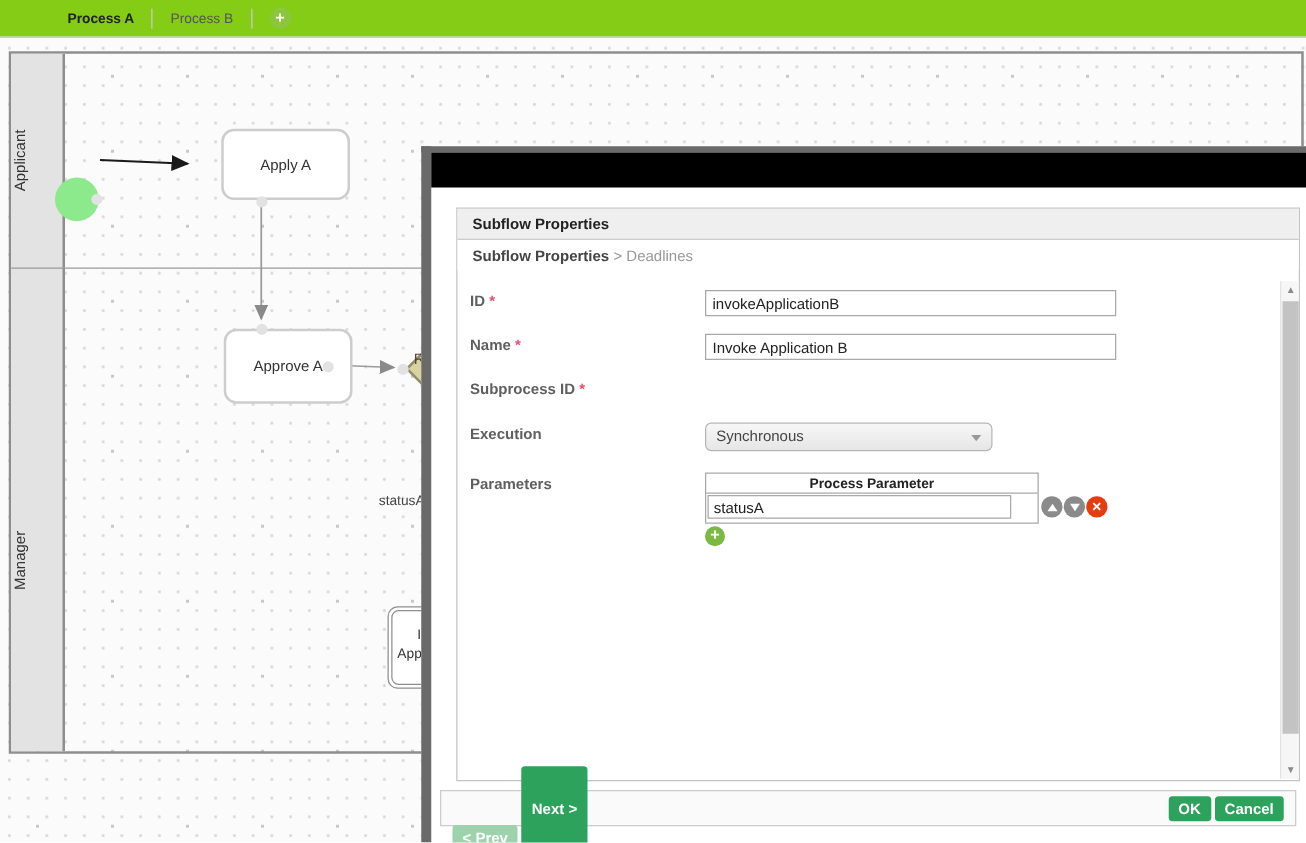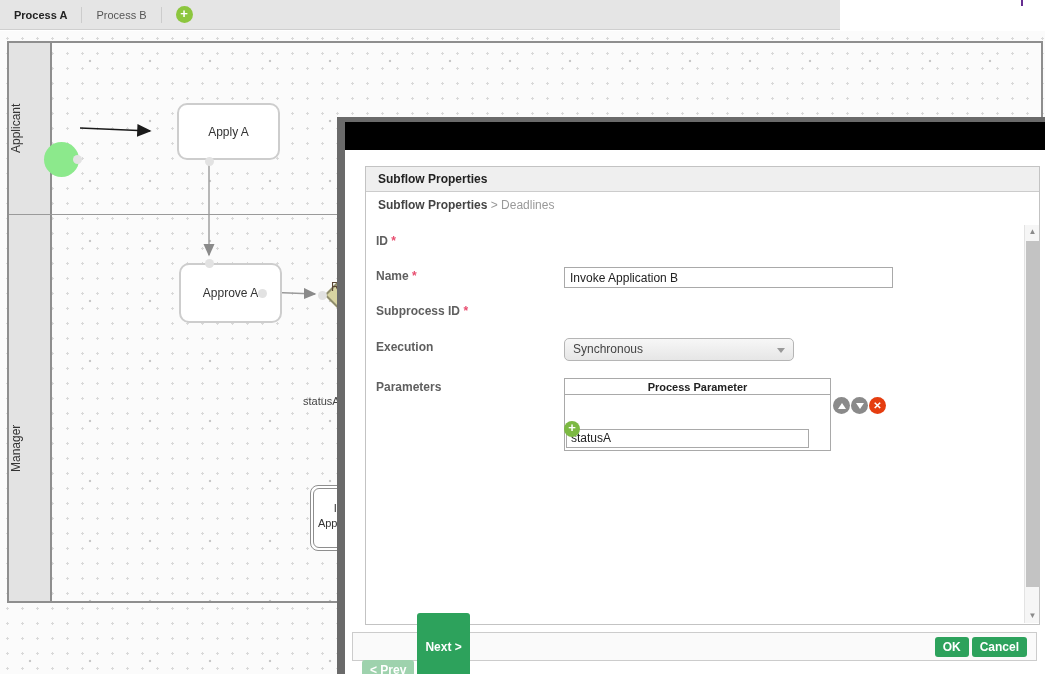--- a/index.html
+++ b/index.html
@@ -1,20 +1,20 @@
 <!DOCTYPE html>
 <html><head>
 <meta charset="utf-8">
 <style>
   * { margin:0; padding:0; box-sizing:border-box; }
   html,body { width:1045px; height:674px; overflow:hidden; font-family:"Liberation Sans", sans-serif; background:#fff; }
   #stage { position:relative; width:1045px; height:674px; }
 
   
-  .tabbar { position:absolute; left:0; top:0; width:840px; height:30px; background:#e5e5e5; border-bottom:1px solid #cfcfcf; display:flex; align-items:center; z-index:5; }
+  .tabbar { position:absolute; left:0; top:0; width:1045px; height:30px; background:#84cc16; border-bottom:1px solid #cfcfcf; display:flex; align-items:center; z-index:5;padding-left:40px; }
   .tab { font-size:11px; padding:0 14px; cursor:pointer; }
   .tab.active { font-weight:bold; color:#222; }
   .tab.inactive { color:#555; }
   .tab-sep { width:1px; height:16px; background:#ccc; }
   .add-tab { width:17px; height:17px; border-radius:50%; background:#8cc63e; color:#fff; font-size:13px; font-weight:bold; line-height:15px; text-align:center; margin-left:14px; cursor:pointer; }
   .purple-mark { position:absolute; left:1021px; top:0; width:2px; height:6px; background:#662d91; }
 
   
   .canvas { position:absolute; left:0; top:31px; width:1045px; height:643px;
     background-color:#fbfbfb;
@@ -55,21 +55,21 @@
   .f-label { position:absolute; left:10px; font-size:12px; color:#5f5f5f;font-weight:bold; }
   .req { color:#e84d6f; }
   .f-input { position:absolute; left:198px; width:329px; height:21px; border:1px solid #a9a9a9; font-size:12px; color:#222; padding:0 5px; font-family:"Liberation Sans", sans-serif; background:#fff; }
 
   .dropdown { position:absolute; left:198px; width:230px; height:23px; border:1px solid #b5b5b5; border-radius:5px;
     background:linear-gradient(#f7f7f7,#e6e6e6); font-size:12px; color:#444; line-height:21px; padding:0 8px; cursor:pointer; }
   .dd-arrow { position:absolute; right:8px; top:9px; width:0; height:0; border-left:4px solid transparent; border-right:4px solid transparent; border-top:5px solid #999; }
 
   .param-table { position:absolute; left:198px; width:267px; border:1px solid #a9a9a9; background:#fff; }
   .param-th { height:16px; line-height:16px; text-align:center; font-size:11px; font-weight:bold; color:#222; border-bottom:1px solid #a9a9a9; }
-  .param-row { height:23px; padding:1px;margin-top:32px; }
+  .param-row { height:23px; padding:1px; }
   .param-input { width:243px; height:19px; border:1px solid #a9a9a9; font-size:12px; color:#222; padding:0 4px; font-family:"Liberation Sans", sans-serif; }
 
   .icon-circle { position:absolute; width:17px; height:17px; border-radius:50%; display:flex; align-items:center; justify-content:center; cursor:pointer; }
   .icon-gray { background:#8a8a8a; }
   .icon-red { background:#e53d0f; color:#fff; font-size:10px; font-weight:bold; }
   .tri-up { width:0; height:0; border-left:4px solid transparent; border-right:4px solid transparent; border-bottom:6px solid #fff; }
   .tri-down { width:0; height:0; border-left:4px solid transparent; border-right:4px solid transparent; border-top:6px solid #fff; }
   .icon-add { position:absolute; width:16px; height:16px; border-radius:50%; background:#7cb943; color:#fff; font-size:13px; font-weight:bold; line-height:14px; text-align:center; cursor:pointer; }
 
   .scrollbar { position:absolute; right:0; top:58px; width:15px; height:398px; background:#f6f6f6; border-left:1px solid #e3e3e3; }
@@ -156,20 +156,21 @@
         <span>&gt;</span>
         <span>Deadlines</span>
       </div>
 
       <div class="form">
 
         <div class="f-label" style="top:18px;">
           <span>ID</span>
           <span class="req">*</span>
         </div>
+        <input class="f-input" style="top: 16px;" value="invokeApplicationB">
 
         <div class="f-label" style="top:53px;">
           <span>Name</span>
           <span class="req">*</span>
         </div>
         <input class="f-input" style="top: 51px;" value="Invoke Application B">
 
         <div class="f-label" style="top:88px;">
           <span>Subprocess ID</span>
           <span class="req">*</span>

